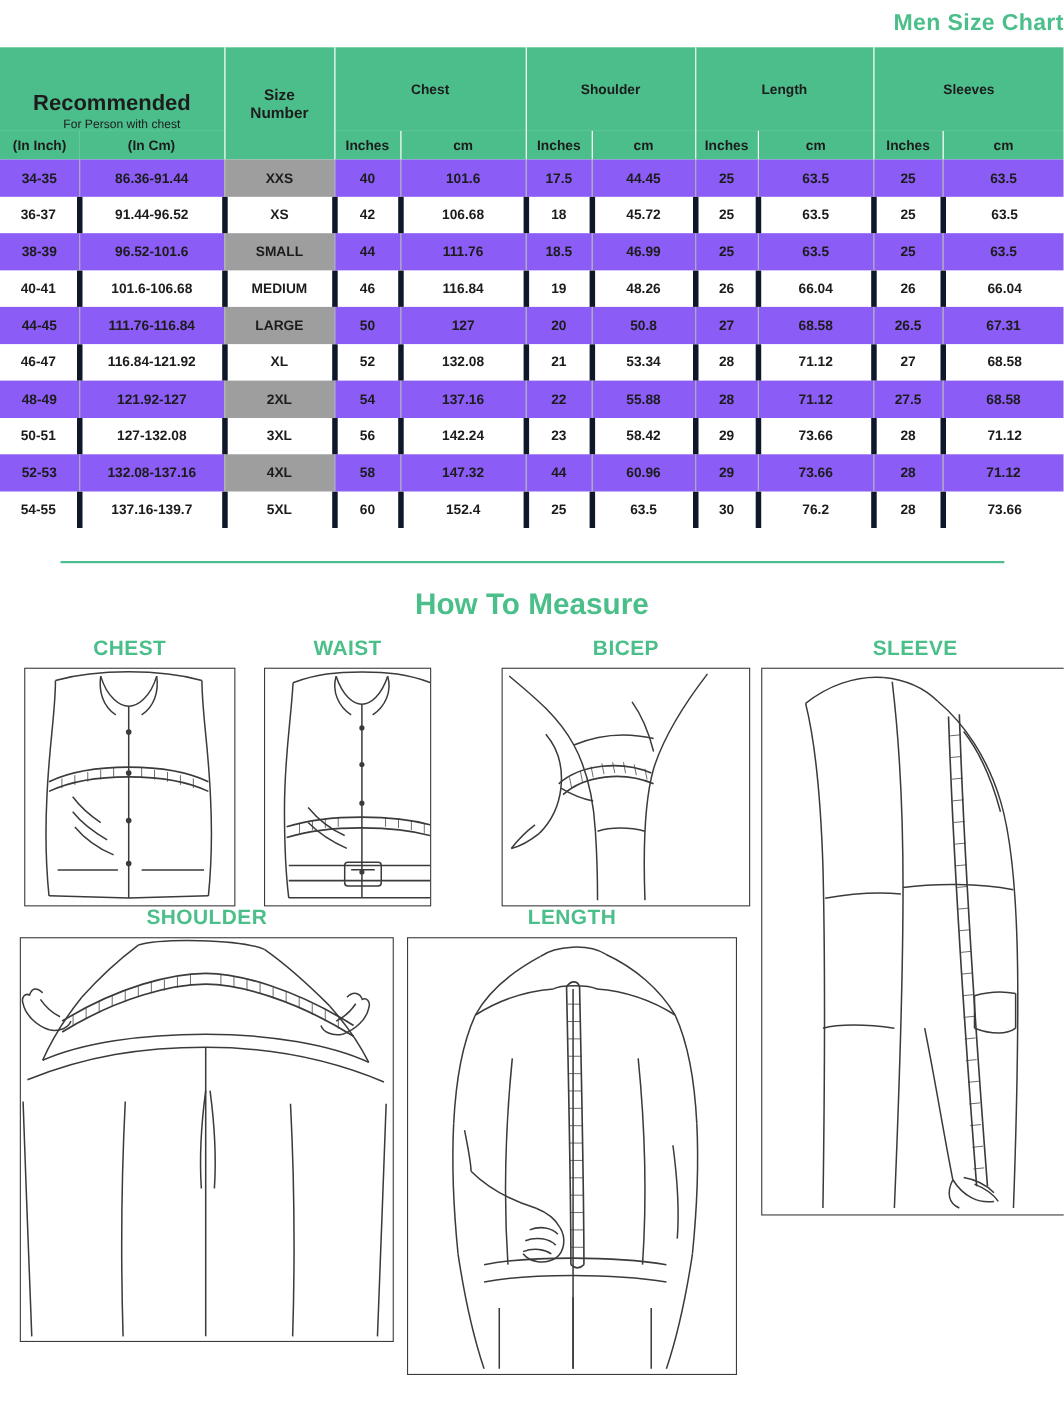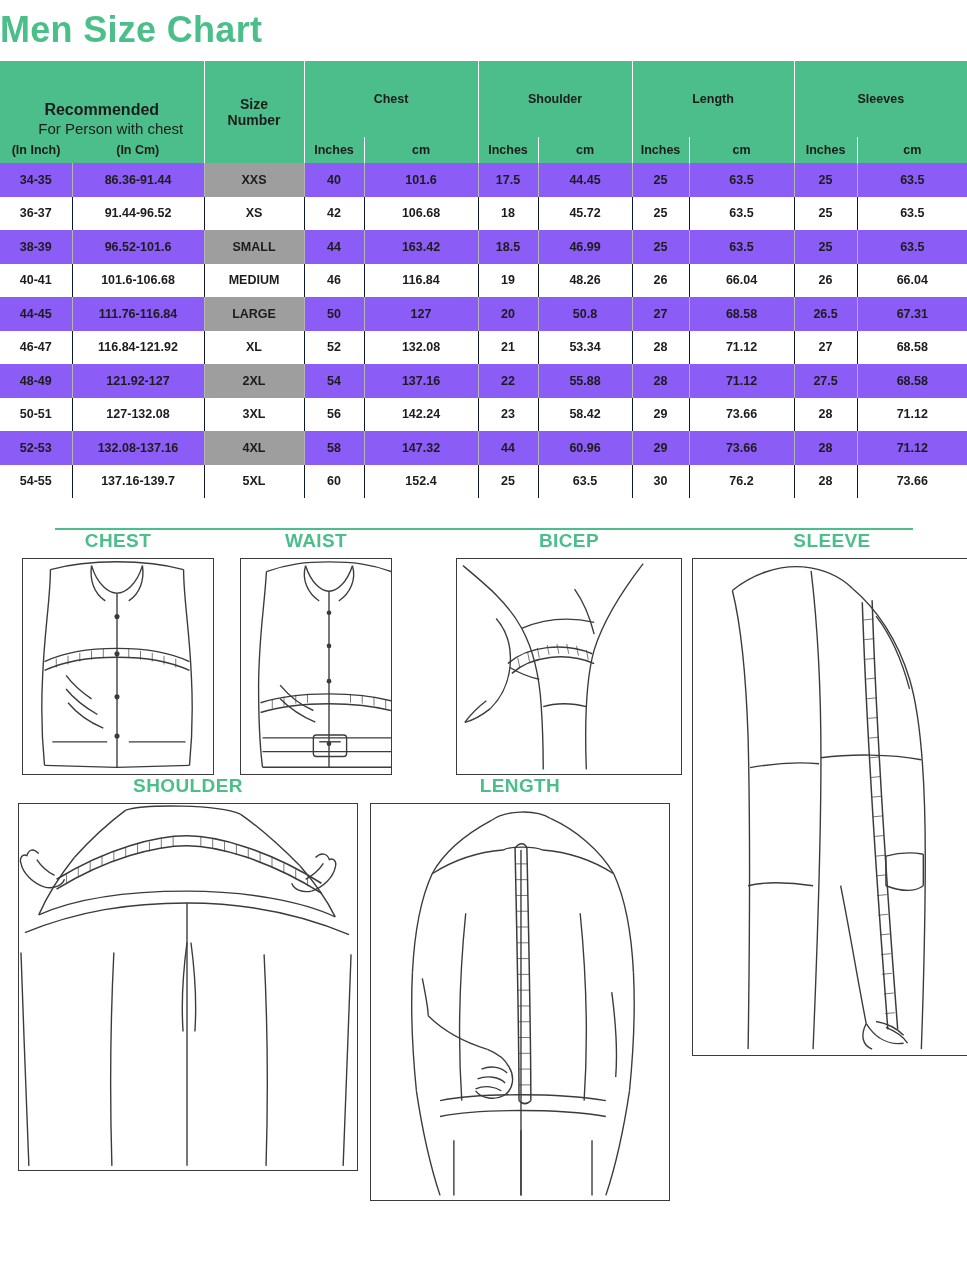--- a/index.html
+++ b/index.html
@@ -11,23 +11,23 @@
   }
   .page {
     width: 967px;
     min-height: 1280px;
     position: relative;
     background: #ffffff;
   }
 
   
   .main-title {
-    text-align: left;
+    text-align: right;
     color: #4bbf8a;
-    font-size: 36px;
+    font-size: 21px;
     font-weight: bold;
     letter-spacing: 0.3px;
     padding: 9px 0 10px 0;
     margin: 0;
   }
 
   
   .chart-wrap { padding: 0 0 0 0; }
   table.size-chart {
     border-collapse: collapse;
@@ -42,33 +42,33 @@
     padding: 0;
   }
   thead th {
     background: #4cbe8b;
     color: #ffffff;
     font-weight: bold;
   }
   .hdr-top { height: 48px; font-size: 15px; }
   .hdr-top.small { font-size: 14px; line-height: 1.15; }
   .hdr-sub { height: 26px; font-size: 12px; font-weight: bold; }
-  .rec-title { font-size: 16px; font-weight: bold; display:block;margin-top:40px; }
-  .rec-sub { font-size: 15px; font-weight: normal; display:block; margin-top: 1px; padding-left: 18px;}
+  .rec-title { font-size: 20px; font-weight: bold; display:block;margin-top:40px; }
+  .rec-sub { font-size: 11px; font-weight: normal; display:block; margin-top: 1px; padding-left: 18px;}
   .divline { border-left: 1px solid #ffffff; }
 
   tbody tr { height: 33.5px; }
   tbody tr.alt td { background: #8b5cf6; }
   tbody tr.plain td { background: #ffffff; }
   tbody td { font-weight: bold; font-size: 12.5px; }
   tbody td.sizename { font-weight: bold; }
   tbody tr.alt td.sizename { background: #9e9e9e; }
   tbody tr.plain td.sizename { background: #ffffff; }
   tbody td.vsep { border-left: 1px solid #b4b4b4; }
-  tbody tr.plain td.vsep { border-left: 1px solid #0f172a; }
+  tbody tr.plain td.vsep { border-left: 5px solid #0f172a; }
 
   
   .sep {
     width: 858px;
     height: 2px;
     background: #4cbe8b;
     margin: 30px auto 0 auto;
   }
 
   
@@ -183,21 +183,21 @@
             <td class="vsep">25</td>
             <td class="vsep">63.5</td>
             <td class="vsep">25</td>
             <td class="vsep">63.5</td>
           </tr>
           <tr class="alt">
             <td class="">38-39</td>
             <td class="vsep">96.52-101.6</td>
             <td class="sizename vsep">SMALL</td>
             <td class="vsep">44</td>
-            <td class="vsep">163.42</td>
+            <td class="vsep">111.76</td>
             <td class="vsep">18.5</td>
             <td class="vsep">46.99</td>
             <td class="vsep">25</td>
             <td class="vsep">63.5</td>
             <td class="vsep">25</td>
             <td class="vsep">63.5</td>
           </tr>
           <tr class="plain">
             <td class="">40-41</td>
             <td class="vsep">101.6-106.68</td>
@@ -288,20 +288,21 @@
             <td class="vsep">76.2</td>
             <td class="vsep">28</td>
             <td class="vsep">73.66</td>
           </tr>
         </tbody>
     </table>
   </div>
 
   <div class="sep"></div>
 
+  <h2 class="measure-title">How To Measure</h2>
 
   <div class="panels">
 
     <div class="panel" id="p-chest">
       <div class="cap">CHEST</div>
       <div class="box">
         <svg viewBox="0 0 192 218" width="188" height="215">
           <g fill="none" stroke="#3b3b3b" stroke-width="1.4">
             <path d="M28 10 C28 40 22 70 20 120 C18 160 20 190 22 210"></path>
             <path d="M164 10 C164 40 170 70 172 120 C174 160 172 190 170 210"></path>

